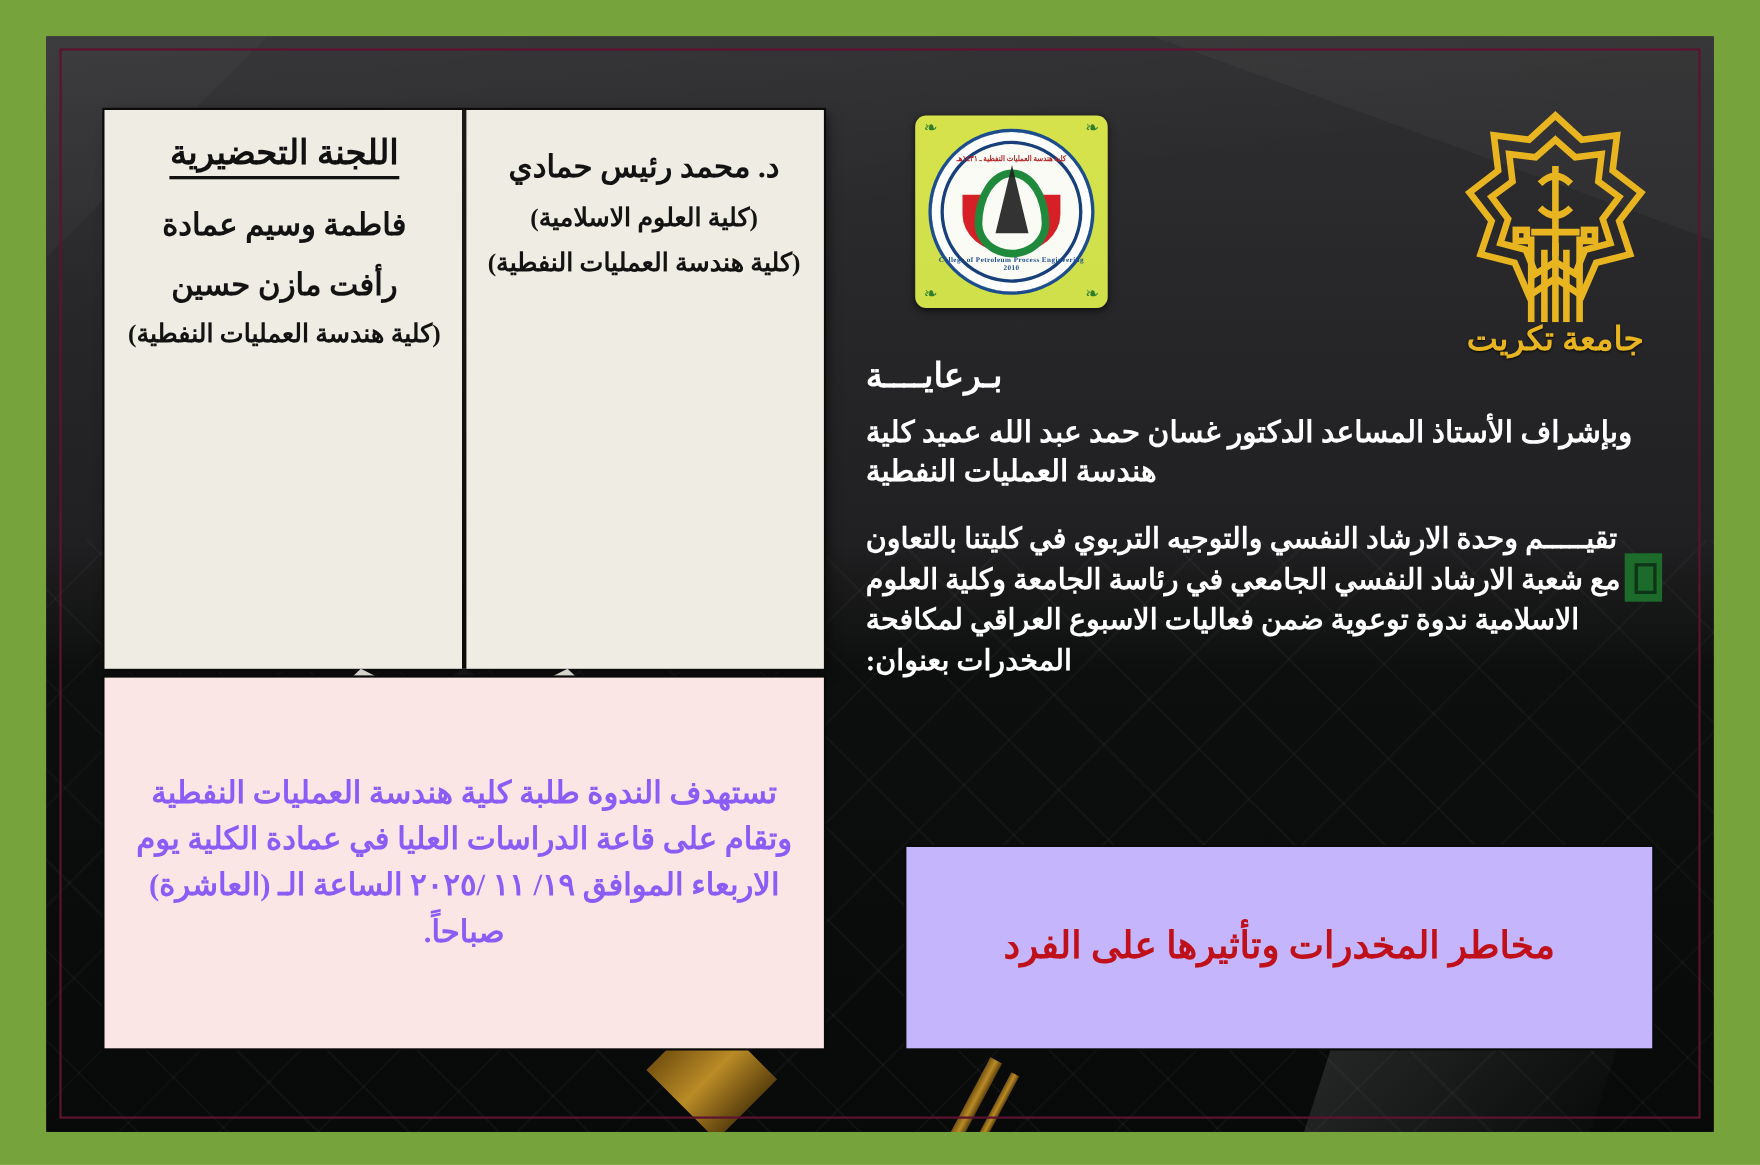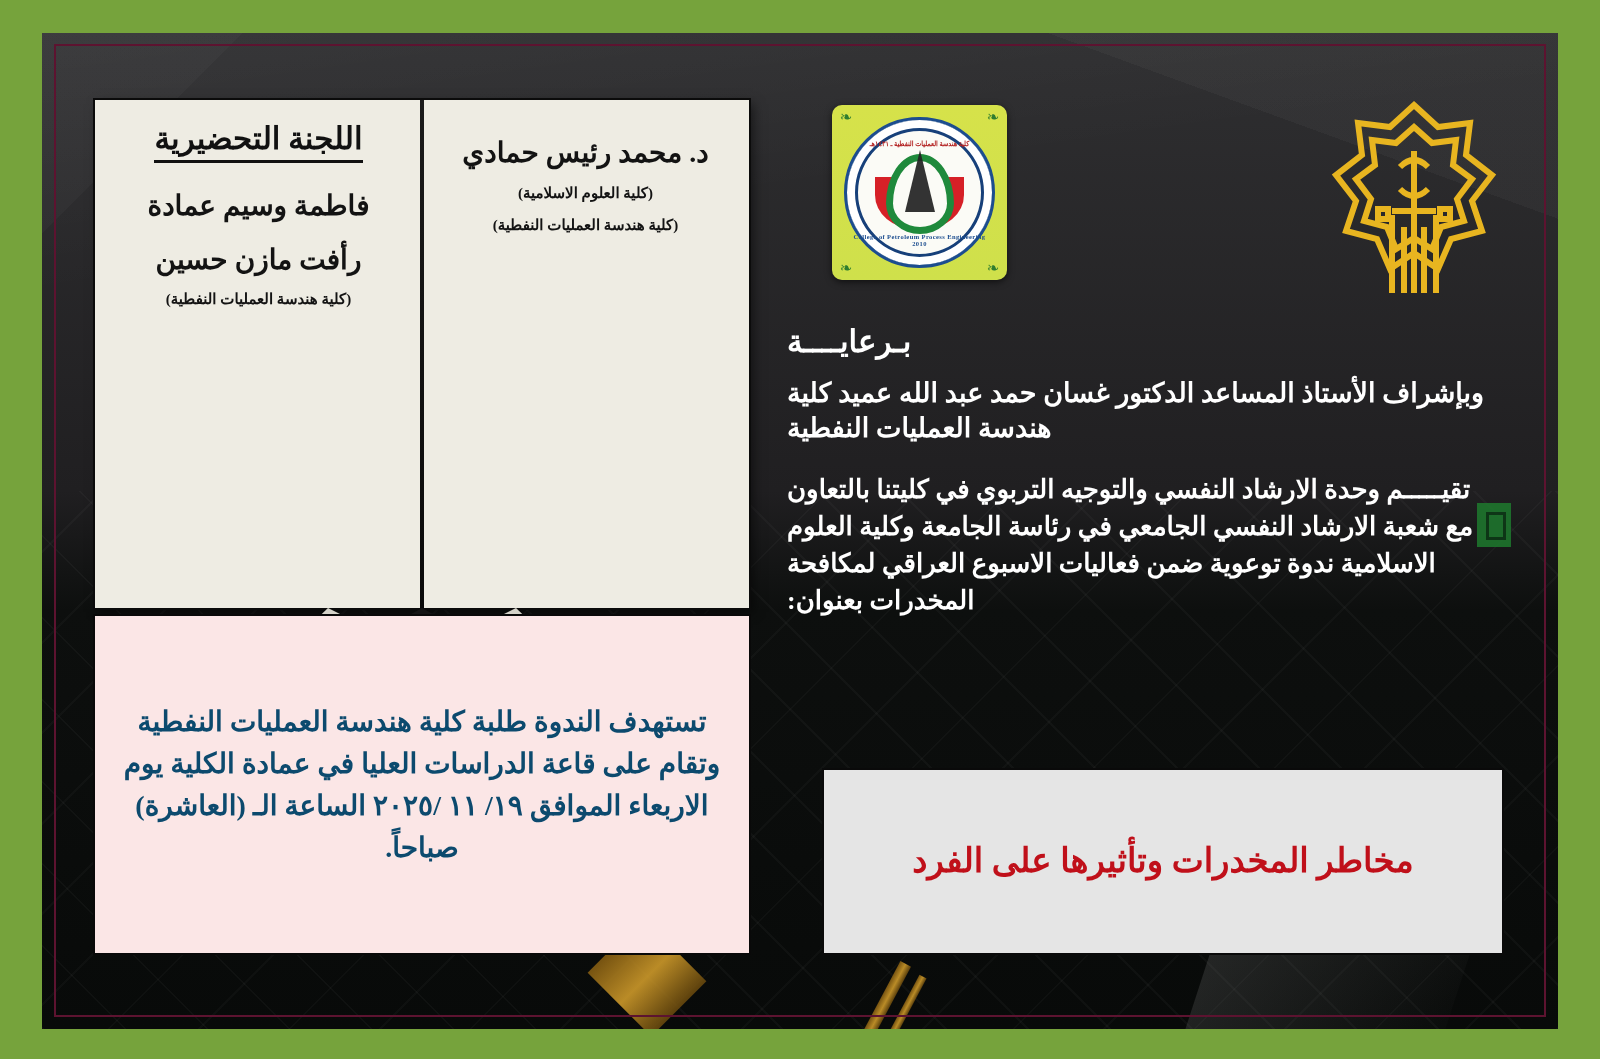--- a/index.html
+++ b/index.html
@@ -105,34 +105,34 @@
   .col-head{
     font-size:31px;font-weight:bold;color:#111;
     margin:4px 0 6px;letter-spacing:0;
     display:inline-block;border-bottom:3px solid #111;padding-bottom:3px;
   }
   .col-name{
     font-size:28px;font-weight:bold;color:#131313;
     margin:20px 0 0;line-height:1.2;
   }
   .col-aff{
-    font-size:15px;font-weight:bold;color:#131313;
+    font-size:23px;font-weight:bold;color:#131313;
     margin:14px 0 0;line-height:1.2;
   }
 
   
   .pinkbox{
     position:absolute;left:53px;top:583px;width:654px;height:337px;
     background:#fbe6e6;
     box-shadow:0 0 0 2px #090909;
     display:flex;align-items:center;justify-content:center;
     padding:14px 26px;box-sizing:border-box;
   }
   .pinkbox p{
-    margin:0;text-align:center;color:#0c4a6e;
+    margin:0;text-align:center;color:#8b5cf6;
     font-size:28px;font-weight:bold;line-height:1.5;
   }
 
   
   .college-logo{
     position:absolute;left:790px;top:72px;width:175px;height:175px;
     background:linear-gradient(#d6e24a,#cfe04b);
     border-radius:10px;
     box-shadow:0 2px 7px rgba(0,0,0,.6);
   }
@@ -202,21 +202,21 @@
   .patron-line{
     font-size:27px;font-weight:bold;margin:0 0 18px;line-height:1.3;
   }
   .org-para{
     font-size:26px;font-weight:bold;margin:26px 0 0;line-height:1.42;
   }
 
   
   .titlebox{
     position:absolute;left:782px;top:737px;width:678px;height:183px;
-    background:#e5e5e5;
+    background:#c4b5fd;
     box-shadow:0 0 0 2px #0a0a0a;
     display:flex;align-items:center;justify-content:center;
     padding:10px 20px;box-sizing:border-box;
   }
   .titlebox span{
     color:#c0101a;font-size:34px;font-weight:bold;text-align:center;
     line-height:1.3;
   }
 </style>
 </head>
@@ -278,20 +278,21 @@
       <svg width="200" height="200" viewBox="0 0 200 200">
         <g fill="none" stroke="#e8b520" stroke-width="6">
           <polygon points="100,12 124,34 156,30 152,62 178,82 158,108 168,138 137,146 124,176 100,160 76,176 63,146 32,138 42,108 22,82 48,62 44,30 76,34"></polygon>
           <polygon points="100,34 118,50 142,47 139,72 158,86 143,106 150,128 127,134 118,156 100,145 82,156 73,134 50,128 57,106 42,86 61,72 58,47 82,50"></polygon>
           <path d="M100 58 L100 140 M86 74 q14 -14 28 0 M86 96 q14 14 28 0 M78 118 h44"></path>
           <path d="M78 122 L78 200 M122 122 L122 200 M90 134 L90 200 M110 134 L110 200 M100 128 L100 200"></path>
           <rect x="64" y="116" width="10" height="10"></rect>
           <rect x="126" y="116" width="10" height="10"></rect>
         </g>
       </svg>
+      <div class="uni-name">جامعة تكريت</div>
     </div>
 
     <div class="right-col">
       <div class="patron-head">بـرعايــــة</div>
       <div class="patron-line">وبإشراف الأستاذ المساعد الدكتور غسان حمد عبد الله عميد كلية هندسة العمليات النفطية</div>
       <div class="org-para">تقيـــــم وحدة الارشاد النفسي والتوجيه التربوي في كليتنا بالتعاون مع شعبة الارشاد النفسي الجامعي في رئاسة الجامعة وكلية العلوم الاسلامية ندوة توعوية ضمن فعاليات الاسبوع العراقي لمكافحة المخدرات بعنوان:</div>
     </div>
 
     <div class="titlebox">
       <span>مخاطر المخدرات وتأثيرها على الفرد</span>

